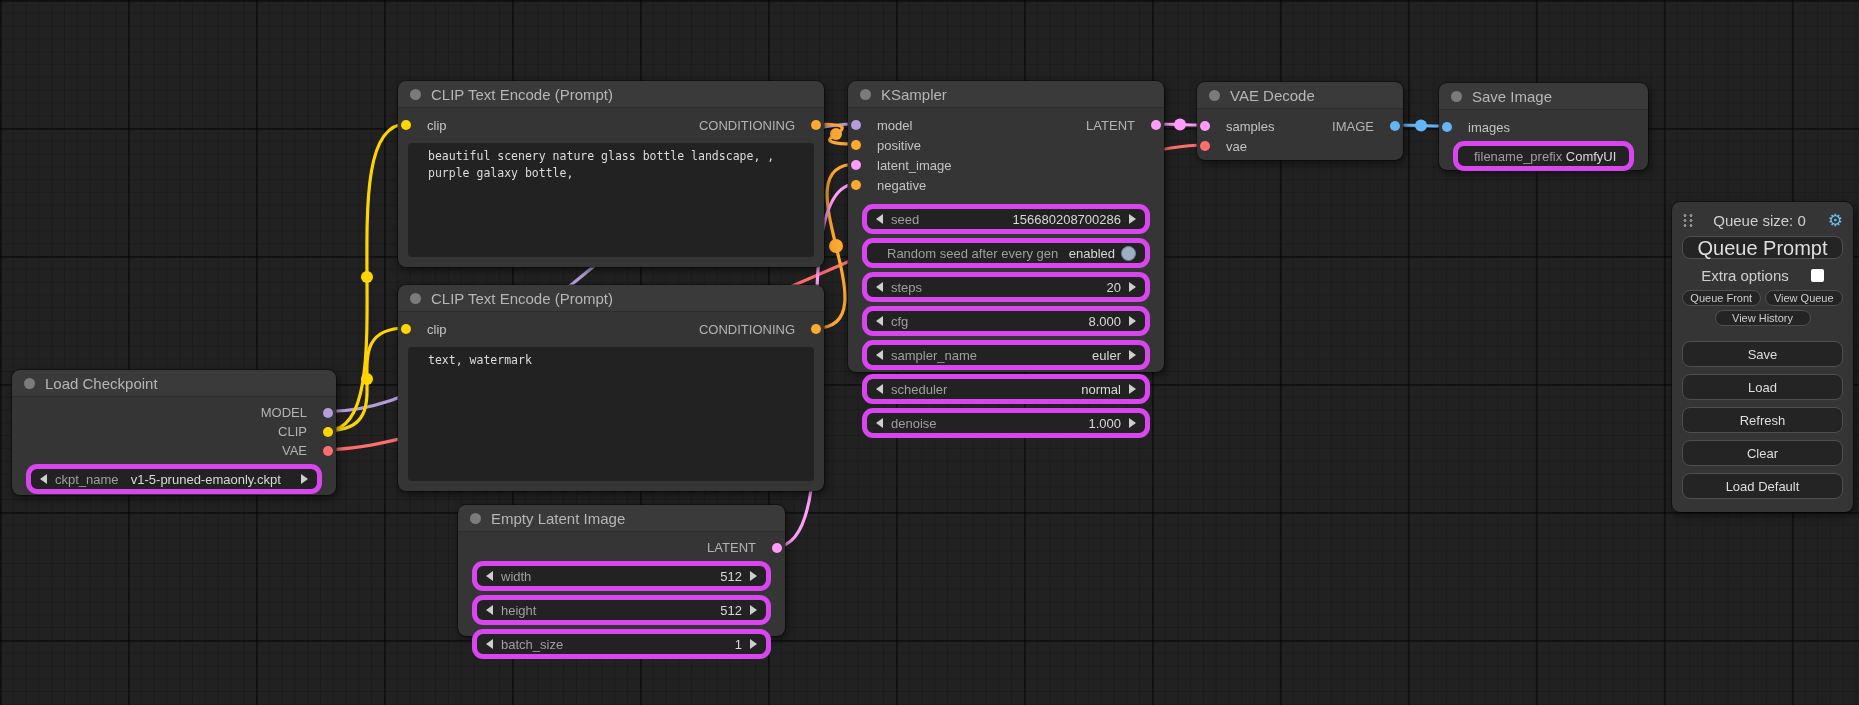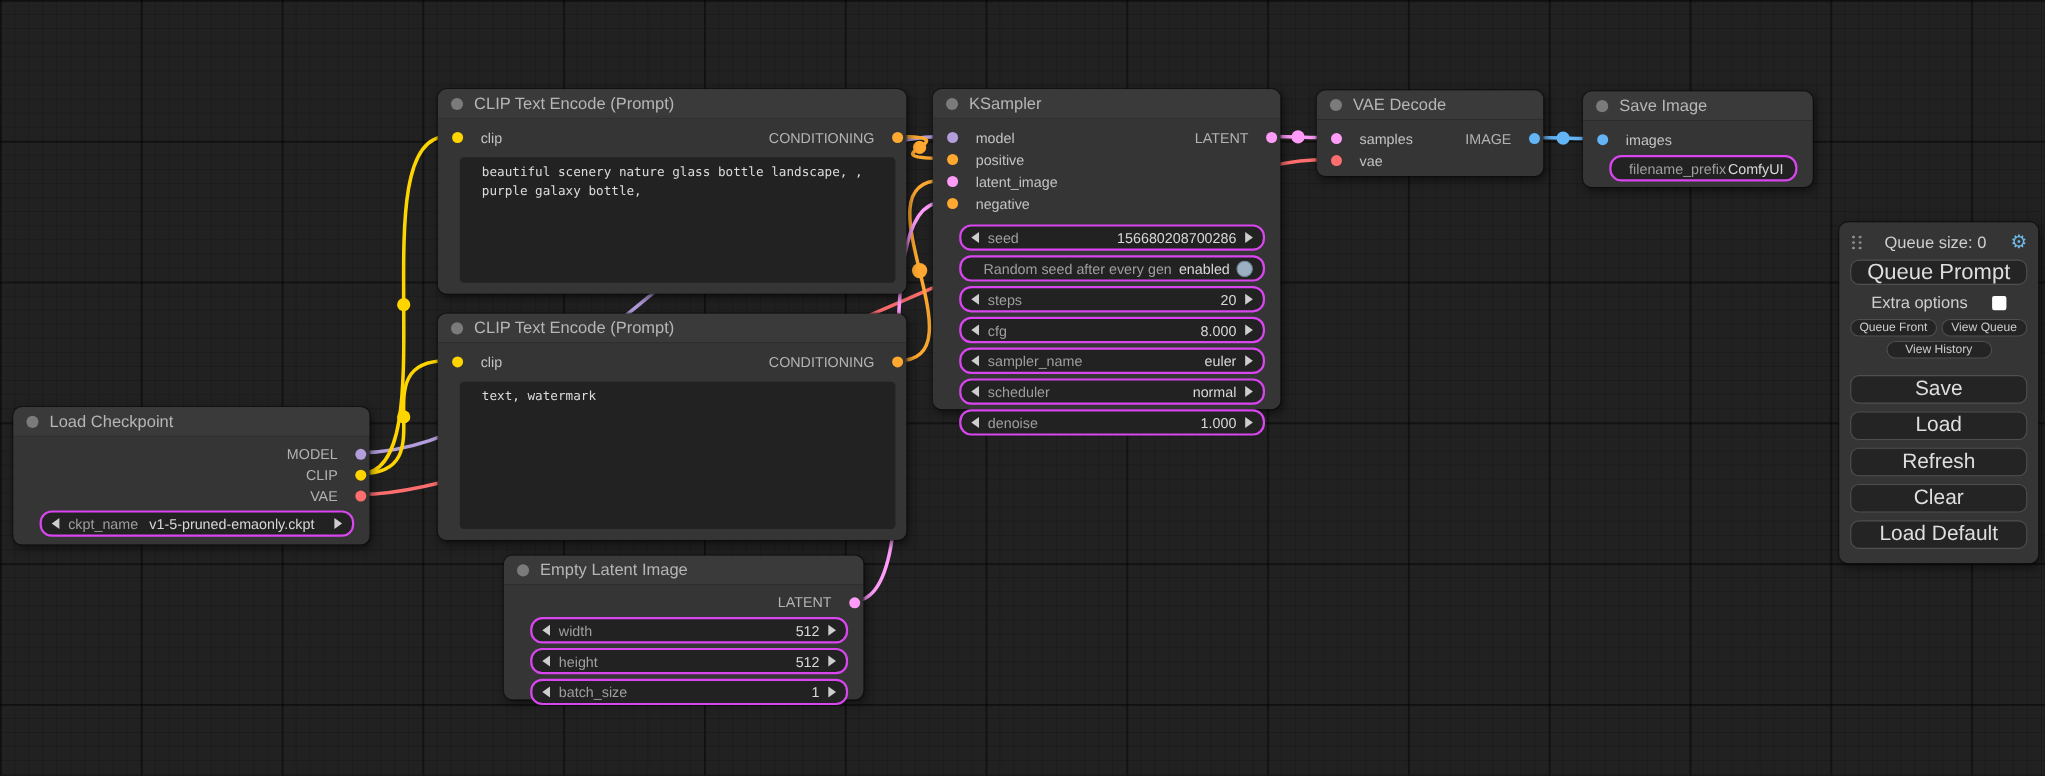--- a/index.html
+++ b/index.html
@@ -21,37 +21,37 @@
     position:absolute;z-index:2;background:#353535;border-radius:8px;
     box-shadow:2px 3px 9px rgba(0,0,0,.55);outline:1px solid rgba(0,0,0,.35);
     color:#bdbdbd;
   }
   .node-header{
     height:26px;display:flex;align-items:center;gap:10px;padding:0 12px;
     background:rgba(255,255,255,.028);border-bottom:1px solid rgba(0,0,0,.22);
     border-radius:8px 8px 0 0;font-size:15px;color:#b6b6b6;white-space:nowrap;
   }
   .title-dot{width:11px;height:11px;border-radius:50%;background:#7b7b7b;flex:none;}
-  .node-body{position:relative;padding-top:7px;margin-left:10px;}
+  .node-body{position:relative;padding-top:7px;}
   .node-body.tight{padding-top:6px;}
   .slot-row{position:relative;height:20px;display:flex;align-items:center;padding:0 15px;font-size:13px;color:#c3c3c3;white-space:nowrap;}
   .slot-row.h19{height:19px;}
   .slot-row .spacer{flex:1;}
   .slot-row.out-only{justify-content:flex-end;}
   .out-label{color:#b3b3b3;}
   .port{position:absolute;width:10px;height:10px;border-radius:50%;top:50%;transform:translateY(-50%);}
   .port.in{left:3px;}
   .port.out{right:3px;}
   .slot-row .in-label{margin-left:14px;}
   .slot-row .out-label{margin-right:14px;}
   .c-model{background:#B39DDB;} .c-clip{background:#FFD500;} .c-vae{background:#FF6E6E;}
   .c-cond{background:#FFA931;} .c-latent{background:#FF9CF9;} .c-image{background:#64B5F6;}
 
   .pill{
-    position:relative;margin:4px 14px 0;height:20px;border:2px solid #d946ef;border-radius:11px;
+    position:relative;margin:4px 14px 0;height:20px;border:5px solid #d946ef;border-radius:11px;
     background:#222;display:flex;align-items:center;padding:0 9px;font-size:13px;color:#9f9f9f;
     white-space:nowrap;overflow:hidden;
   }
   .pill .w-value{margin-left:auto;color:#d8d8d8;}
   .pill .w-value.centered{margin:0 auto;}
   .tri-left{width:0;height:0;border-style:solid;border-width:5px 7px 5px 0;border-color:transparent #cecece transparent transparent;margin-right:8px;flex:none;}
   .tri-right{width:0;height:0;border-style:solid;border-width:5px 0 5px 7px;border-color:transparent transparent transparent #cecece;margin-left:8px;flex:none;}
   .toggle-dot{width:13px;height:13px;border-radius:50%;background:#9cb0c4;border:1px solid #6f8296;margin-left:6px;flex:none;}
   .pill.no-arrows{padding-left:20px;}
 
@@ -75,21 +75,21 @@
   .btn{
     display:block;width:100%;background:#242424;border:1px solid #4f4f4f;border-radius:8px;
     color:#dedede;text-align:center;box-sizing:border-box;padding:0;
   }
   .btn-queue{height:23px;font-size:20px;margin-top:5px;}
   .extra-row{display:flex;align-items:center;justify-content:center;gap:22px;margin-top:8px;color:#cfcfcf;font-size:15px;}
   .checkbox{width:13px;height:13px;background:#ffffff;border-radius:2px;flex:none;}
   .small-row{display:flex;gap:4px;margin-top:6px;}
   .btn-small{height:16px;font-size:11px;border-radius:9px;flex:1;color:#cccccc;line-height:13px;}
   .btn-history{display:block;width:96px;margin:4px auto 0;}
-  .btn-main{height:26px;font-size:19px;margin-top:7px;}
+  .btn-main{height:26px;font-size:13px;margin-top:7px;}
   .btn-main.first{margin-top:15px;}
 </style>
 </head>
 <body>
 
 <div class="canvas">
 
   <svg class="wires" width="1859" height="705" viewBox="0 0 1859 705">
     <path d="M328,411.5 C508,411.5 676,124 856,124" stroke="#B39DDB"></path>
     <path d="M328,430.5 C408,430.5 326,124 406,124" stroke="#FFD500"></path>

